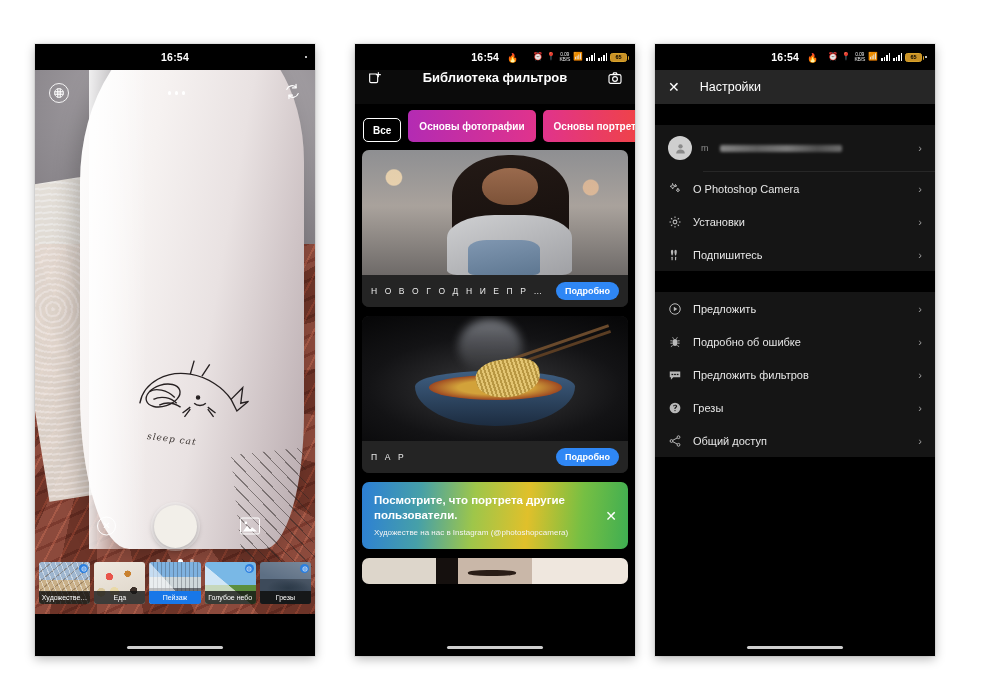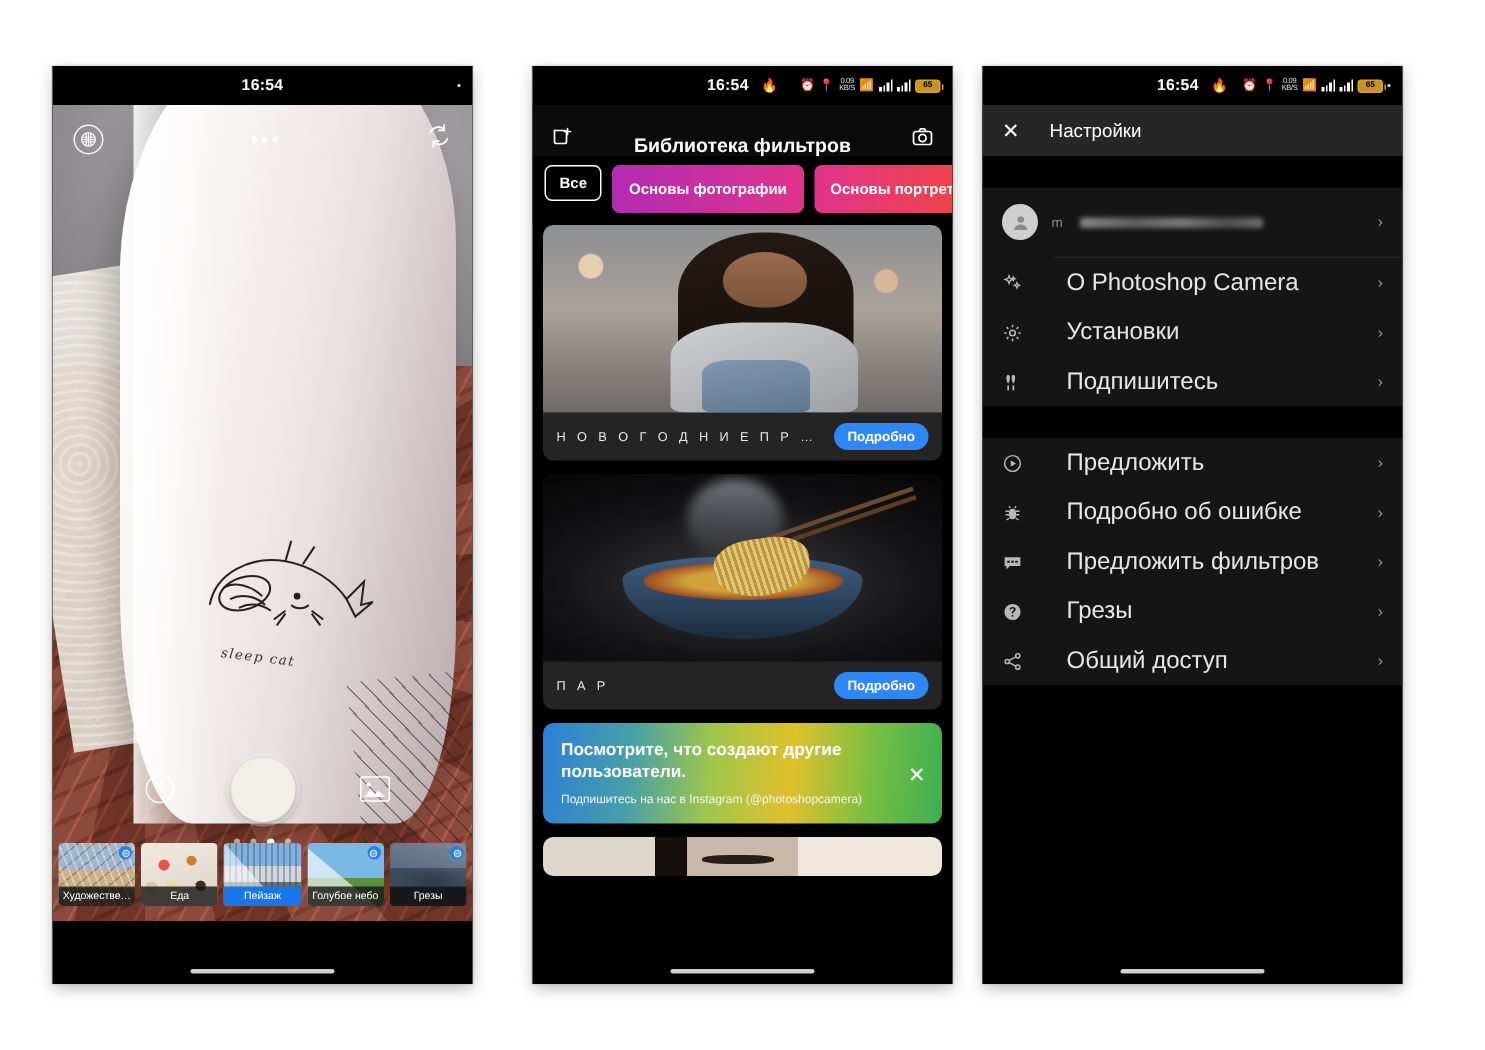--- a/index.html
+++ b/index.html
@@ -265,31 +265,32 @@
   .th-dream::after{content:'';position:absolute;inset:0;
     background:
       radial-gradient(ellipse 60% 30% at 55% 62%, #2c3a48, transparent 70%),
       linear-gradient(200deg, rgba(255,255,255,.18), transparent 50%);}
 
   
   .lib-body { position:relative; width:100%; height:586px; background:#000;
               overflow:hidden; }
   .lib-appbar {
     position:relative; height:34px; background:#0b0b0b;
-    display:flex; align-items:flex-end; justify-content:space-between;
+    display:flex; align-items:flex-start; justify-content:space-between;
     padding:0 12px;
   }
   .lib-title {
     position:absolute; left:50%; transform:translateX(-50%);
     color:#fff; font-size:13px; font-weight:bold; white-space:nowrap;
   }
   .lib-appbar svg { width:16px; height:16px; }
   .chips {
     display:flex; gap:7px; padding:6px 8px 8px 8px; background:#000;
     overflow:hidden;
+    align-items:flex-end;
   }
   .chip {
     flex:0 0 auto; height:24px; border-radius:5px;
     display:flex; align-items:center; justify-content:center;
     padding:16px 11px; color:#fff; font-size:10px; font-weight:bold;
     white-space:nowrap;
   }
   .chip.all { border:1.4px solid #fff; background:transparent; padding:0 9px; }
   .chip.c1 { background: linear-gradient(90deg,#b32bb3,#e0338c); }
   .chip.c2 { background: linear-gradient(90deg,#e0338c,#f2453d); }
@@ -405,21 +406,21 @@
   .set-group { background:#151515; }
   .set-row {
     height:33px; display:flex; align-items:center;
     padding:0 13px; position:relative;
   }
   .set-row .ico {
     width:21px; flex:0 0 21px; display:flex; align-items:center;
     color:#b9b9b9;
   }
   .set-row .ico svg { width:14px; height:14px; }
-  .set-row .lbl { color:#e6e6e6; font-size:16px; margin-left:22px; }
+  .set-row .lbl { color:#e6e6e6; font-size:11px; margin-left:4px; }
   .set-row .chev { margin-left:auto; color:#9b9b9b; font-size:11px; }
   .set-row.acct { height:46px; }
   .avatar {
     width:24px; height:24px; border-radius:50%; background:#cfcfcf;
     display:flex; align-items:center; justify-content:center;
     flex:0 0 24px;
   }
   .avatar svg { width:13px; height:13px; }
   .redacted {
     margin-left:11px; height:7px; width:122px; border-radius:2px;
@@ -634,22 +635,22 @@
             <div class="broth"></div>
             <div class="noodle"></div>
           </div>
           <div class="card-bar">
             <div class="card-name">П А Р</div>
             <div class="btn-more">Подробно</div>
           </div>
         </div>
 
         <div class="promo">
-          <div class="promo-h">Посмотрите, что создают другие пользователи.</div>
-          <div class="promo-s">Подпишитесь на нас в Instagram (@photoshopcamera)</div>
+          <div class="promo-h">Посмотрите, что портрета другие пользователи.</div>
+          <div class="promo-s">Художестве на нас в Instagram (@photoshopcamera)</div>
           <div class="promo-x">✕</div>
         </div>
 
         <div class="card">
           <div class="card-img art-bottom" style="height:26px">
             <div class="brow"></div>
           </div>
         </div>
       </div>
 

